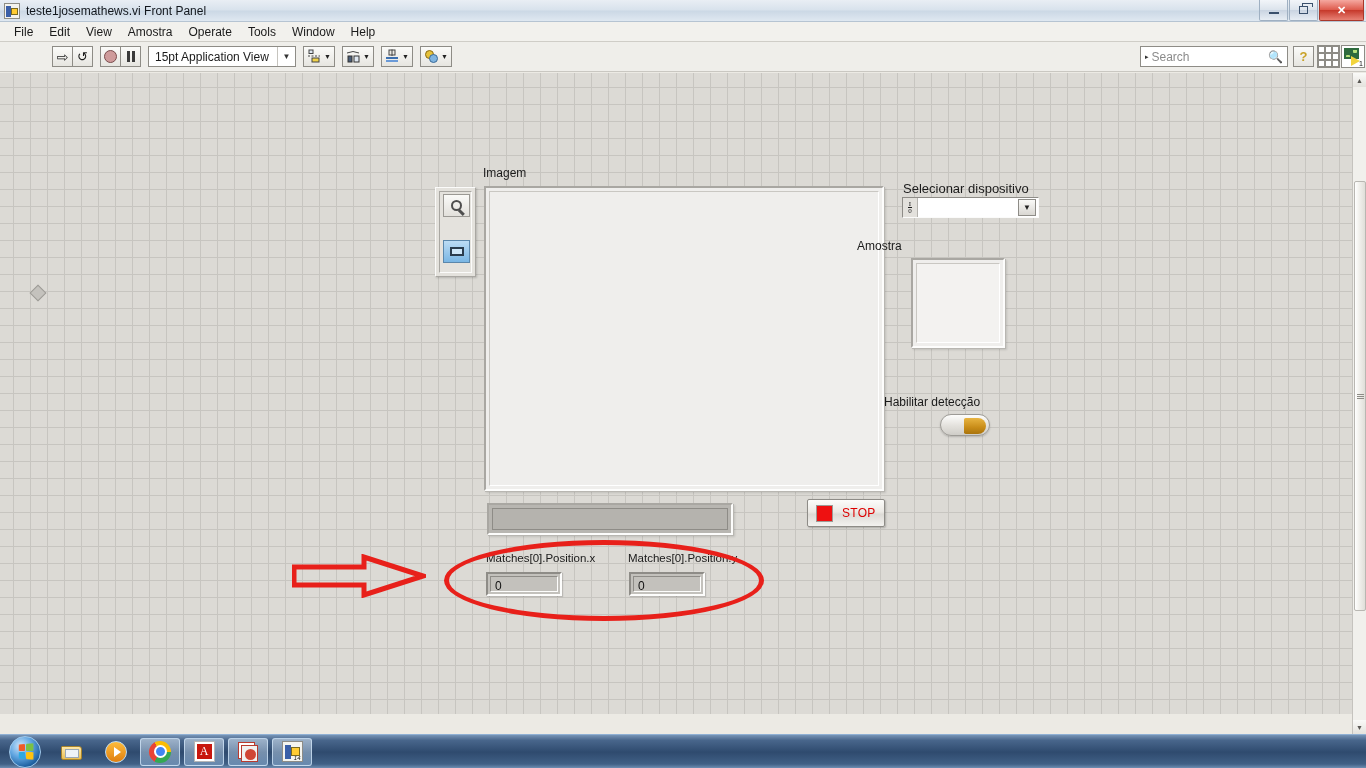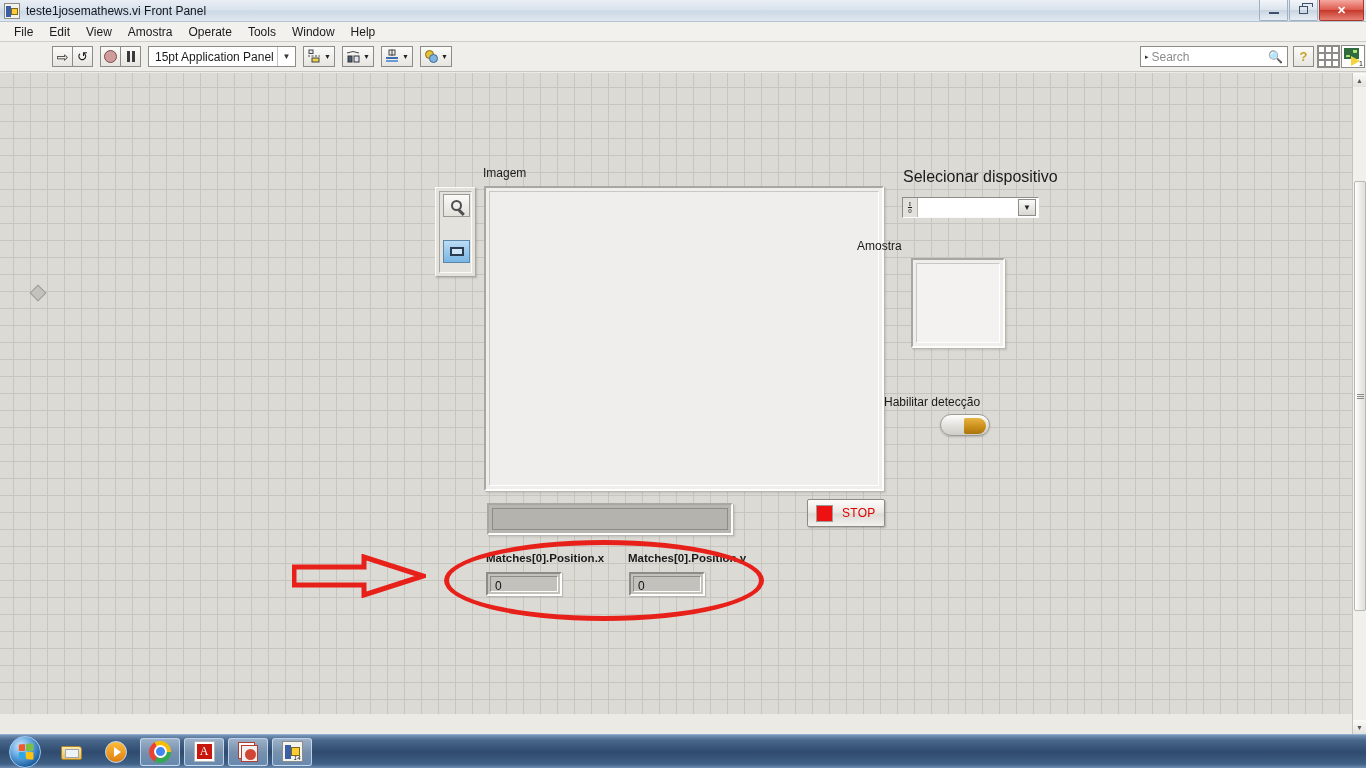--- a/index.html
+++ b/index.html
@@ -222,21 +222,21 @@
     border:1px solid #5b87ab;
   }
   .mag {
     width:11px;height:11px;border:2px solid #4e4e4e;border-radius:50%;
     position:relative; display:block;
   }
   .mag:after{content:"";position:absolute;right:-5px;bottom:-4px;width:7px;height:2.5px;background:#4e4e4e;transform:rotate(45deg);}
   .rectico{ width:14px;height:9px;border:2px solid #2b3d4e;display:block;background:#cfe7f8;}
 
   
-  #sel-disp-label { position:absolute; left:903px; top:95px; font-size:16px; color:#1a1a1a; }
+  #sel-disp-label { position:absolute; left:903px; top:108px; font-size:13px; color:#1a1a1a; }
   #sel-disp-ctrl {
     position:absolute; left:902px; top:124px; width:137px; height:21px;
     background:#fff;
     border-top:1px solid #8e8c87; border-left:1px solid #8e8c87;
     border-right:1px solid #fbfbfa; border-bottom:1px solid #fbfbfa;
     display:flex; align-items:center;
   }
   #sel-disp-ctrl .io-glyph {
     width:15px; height:19px; background:#e3e1dc;
     border-right:1px solid #b4b2ad;
@@ -298,21 +298,21 @@
     background: linear-gradient(180deg,#fcfcfa 0%, #eceae5 45%, #dddbd6 55%, #f3f2ef 100%);
     border:1px solid #8e8c87;
     border-radius:2px;
     box-shadow: 1px 1px 2px rgba(0,0,0,.22);
     display:flex; align-items:center; gap:9px; padding-left:8px;
   }
   #stop-btn .led { width:17px;height:17px;background:#ee1111; border:1px solid #9d9b96; }
   #stop-btn .lbl { font-size:12px; color:#dd0000; letter-spacing:.3px;}
 
   
-  .num-label { position:absolute; font-size:11.5px; color:#1a1a1a;font-weight:bold; }
+  .num-label { position:absolute; font-size:11.5px; color:#1a1a1a; }
   .num-field {
     position:absolute; width:76px; height:24px;
     background:#c3c1bc;
     border-top:2px solid #8e8c87; border-left:2px solid #8e8c87;
     border-right:2px solid #fdfdfc; border-bottom:2px solid #fdfdfc;
     box-shadow: 1px 1px 1px rgba(0,0,0,.15);
   }
   .num-field .nv {
     position:absolute; inset:2px;
     background:#c3c1bc;
@@ -481,21 +481,21 @@
         </div>
       <div class="tb-btn">
           <span class="pause-bars">
             <span></span>
             <span></span>
           </span>
         </div>
     </div>
 
     <div class="font-box">
-      <span>15pt Application Panel</span>
+      <span>15pt Application View</span>
       <span class="drop">▼</span>
     </div>
 
     <div class="align-btn">
       <svg width="15" height="15" viewBox="0 0 15 15">
         <rect x="2" y="1" width="4" height="3.5" fill="#dfe8f2" stroke="#444" stroke-width="1"></rect>
         <line x1="1" y1="7" x2="13" y2="7" stroke="#444" stroke-width="1" stroke-dasharray="2 1.5"></line>
         <rect x="5" y="9" width="7" height="4" fill="#f0d24a" stroke="#444" stroke-width="1"></rect>
       </svg>
       <span class="caret">▼</span>

